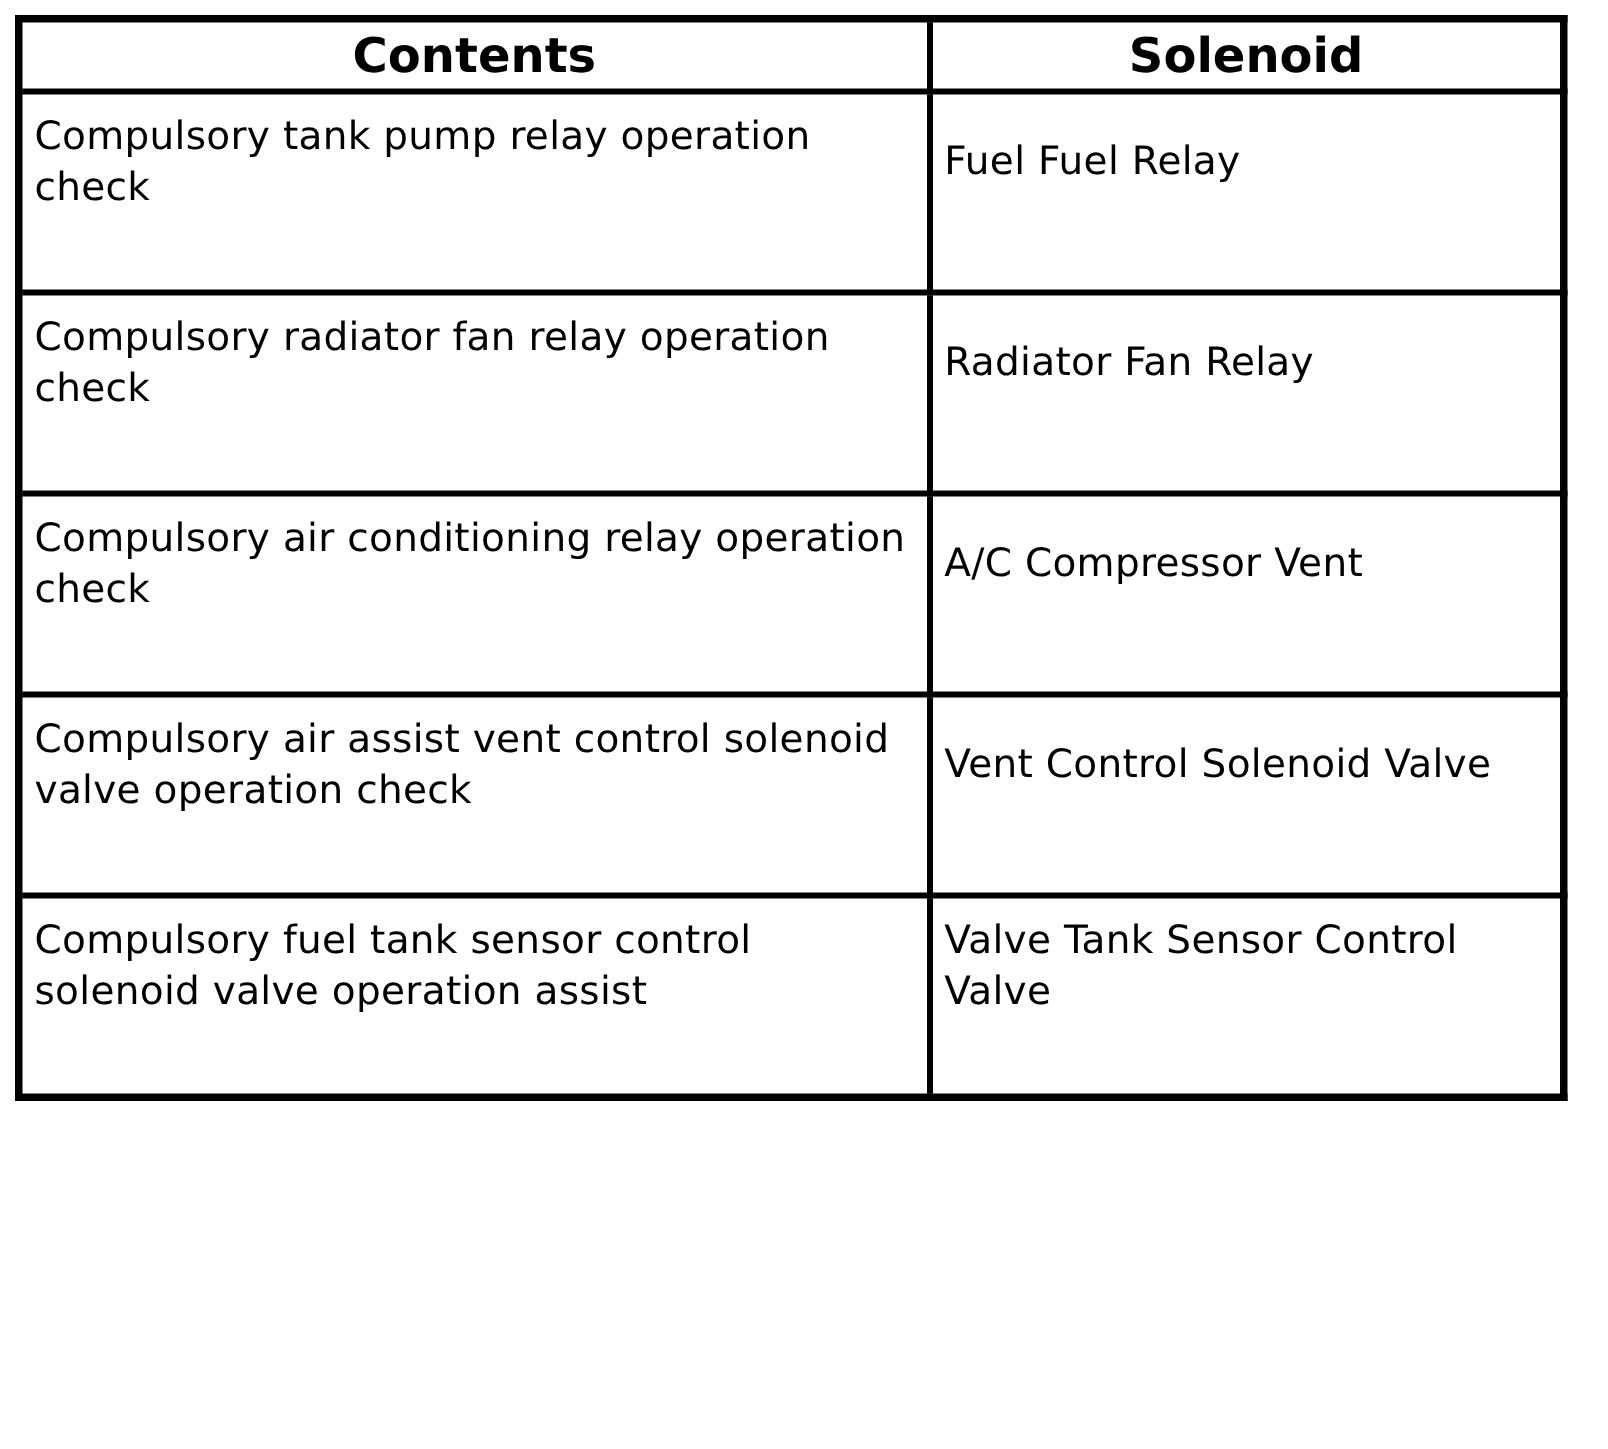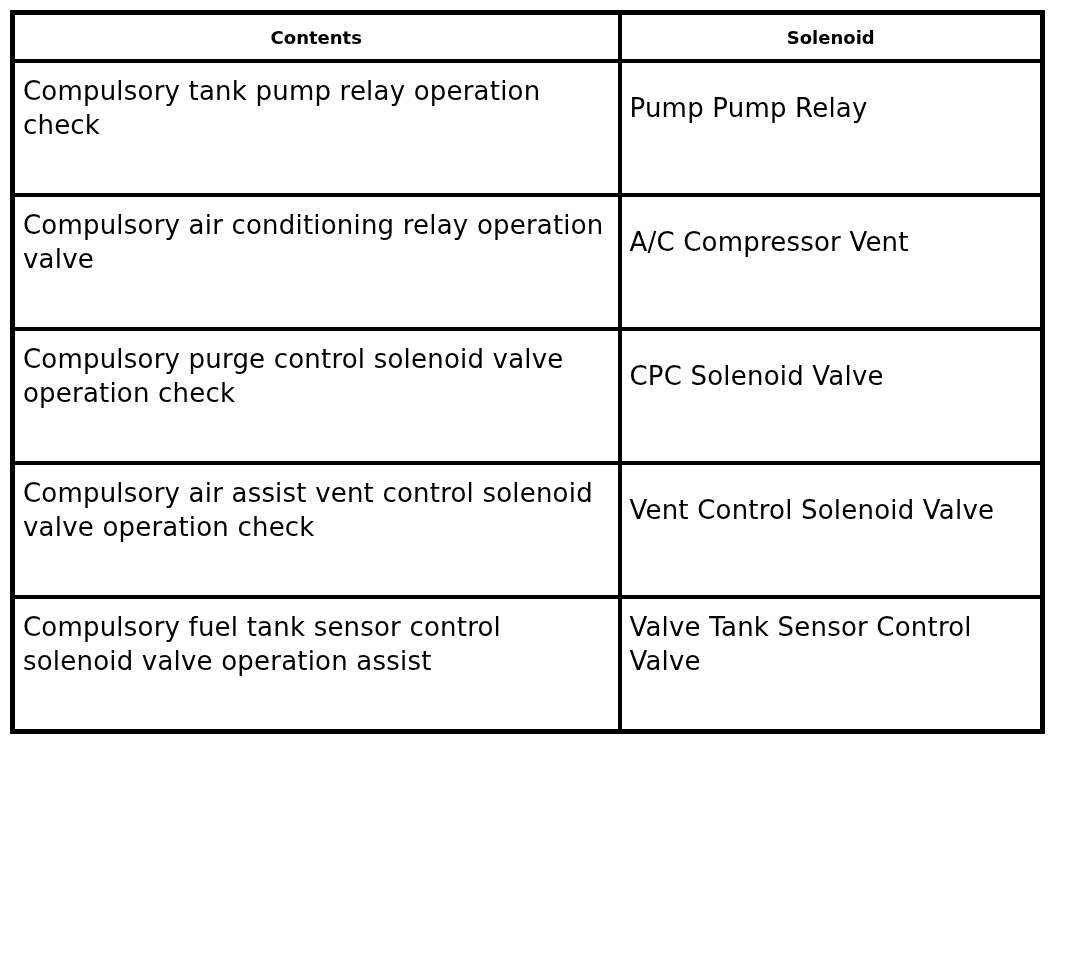--- a/index.html
+++ b/index.html
@@ -25,21 +25,21 @@
   }
   table.check-table th,
   table.check-table td {
     border: 4px solid #000000;
     background: #ffffff;
   }
   col.col-contents { width: 607px; }
   col.col-display  { width: 423px; }
   th.header-cell {
     height: 44px;
-    font-size: 18px;
+    font-size: 32px;
     font-weight: bold;
     text-align: center;
     vertical-align: middle;
     padding: 0;
   }
   td.body-cell {
     height: 119px;
     vertical-align: top;
     padding: 11px 8px 0 8px;
   }
@@ -69,47 +69,47 @@
       <th class="header-cell">Solenoid</th>
     </tr>
   </thead>
   <tbody id="table-body">
   <tr>
     <td class="body-cell">
       <div class="cell-text">Compulsory tank pump relay operation check</div>
     </td>
     <td class="body-cell">
       <div class="display-box">
-        <div class="cell-text">Pump Pump Relay</div>
+        <div class="cell-text">Fuel Fuel Relay</div>
       </div>
     </td>
   </tr>
 
+  <tr>
+    <td class="body-cell">
+      <div class="cell-text">Compulsory radiator fan relay operation check</div>
+    </td>
+    <td class="body-cell">
+      <div class="display-box">
+        <div class="cell-text">Radiator Fan Relay</div>
+      </div>
+    </td>
+  </tr>
 
   <tr>
     <td class="body-cell">
-      <div class="cell-text">Compulsory air conditioning relay operation valve</div>
+      <div class="cell-text">Compulsory air conditioning relay operation check</div>
     </td>
     <td class="body-cell">
       <div class="display-box">
         <div class="cell-text">A/C Compressor Vent</div>
       </div>
     </td>
   </tr>
 
-  <tr>
-    <td class="body-cell">
-      <div class="cell-text">Compulsory purge control solenoid valve operation check</div>
-    </td>
-    <td class="body-cell">
-      <div class="display-box">
-        <div class="cell-text">CPC Solenoid Valve</div>
-      </div>
-    </td>
-  </tr>
 
 
   <tr>
     <td class="body-cell">
       <div class="cell-text">Compulsory air assist vent control solenoid valve operation check</div>
     </td>
     <td class="body-cell">
       <div class="display-box">
         <div class="cell-text">Vent Control Solenoid Valve</div>
       </div>

